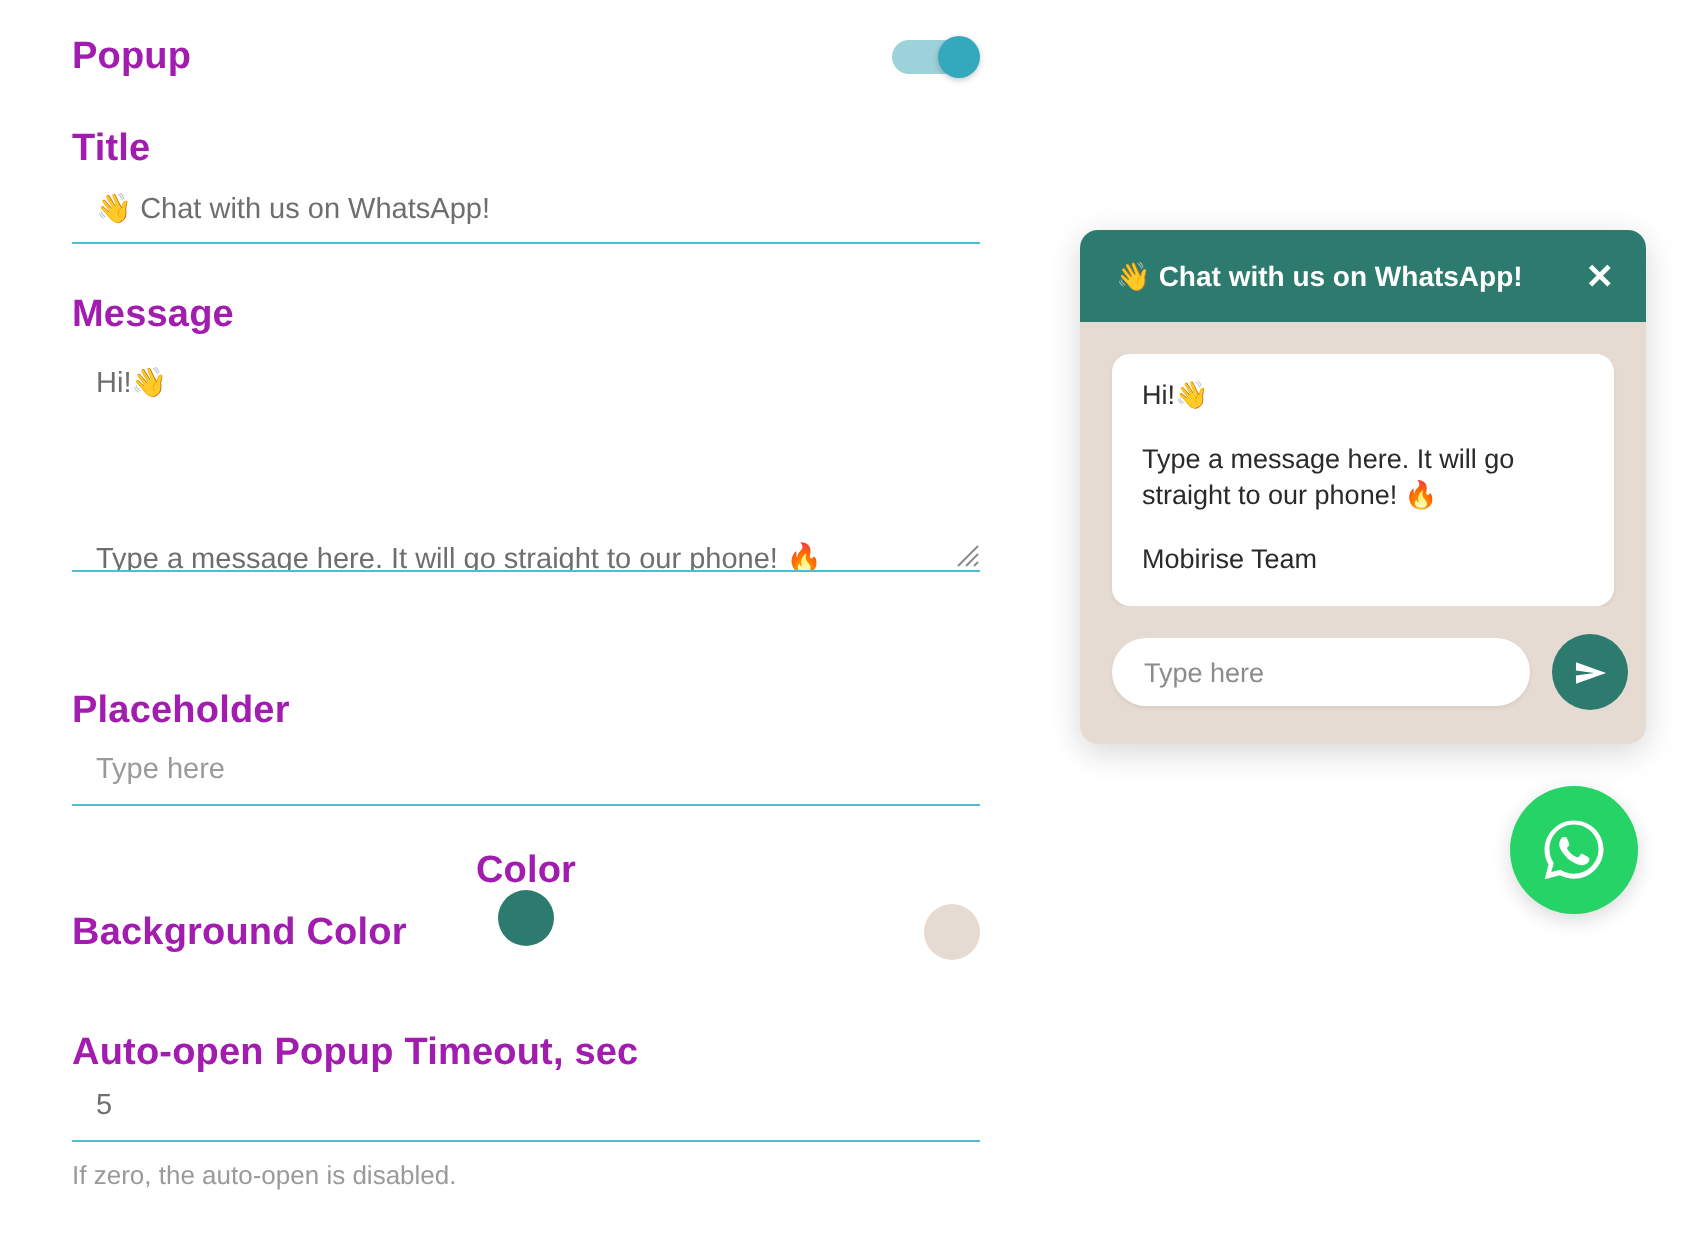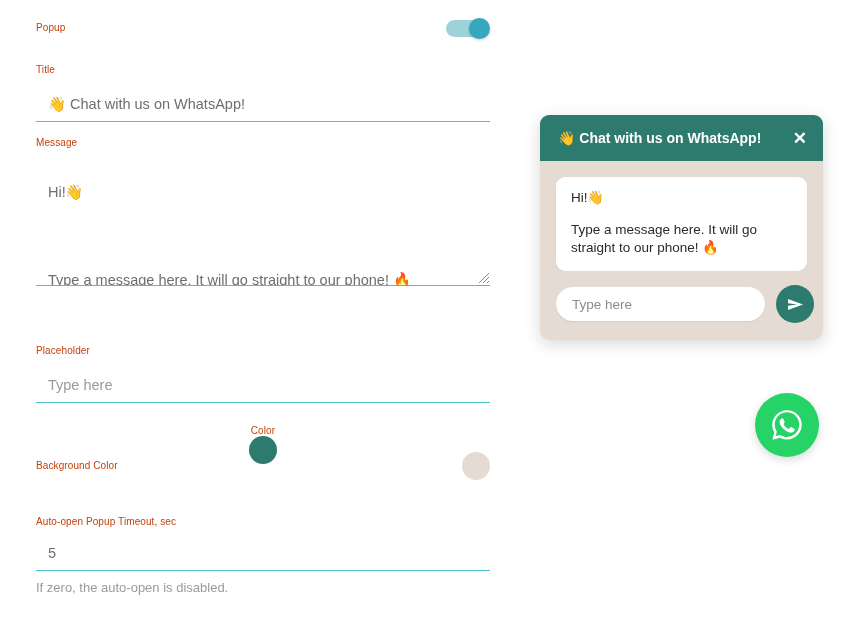--- a/index.html
+++ b/index.html
@@ -21,23 +21,23 @@
 
   
   .settings {
     position: absolute;
     left: 36px;
     top: 0;
     width: 454px;
   }
 
   .field-label {
-    font-size: 10px;
-    font-weight: normal;
-    color: #c2410c;
+    font-size: 19px;
+    font-weight: bold;
+    color: #a21caf;
     letter-spacing: 0.1px;
     line-height: 1;
   }
 
   
   .row-split {
     display: flex;
     align-items: center;
     justify-content: space-between;
     width: 454px;
@@ -106,21 +106,21 @@
     bottom: 2px;
     width: 13px;
     height: 13px;
     pointer-events: none;
   }
 
   
   #title-label      { position: absolute; left: 0; top: 65px; }
   #title-input-wrap { position: absolute; left: 0; top: 92px; }
 
-  #message-label    { position: absolute; left: 0; top: 138px; }
+  #message-label    { position: absolute; left: 0; top: 148px; }
   #message-wrap     { position: absolute; left: 0; top: 170px; width: 454px; }
 
   #placeholder-label{ position: absolute; left: 0; top: 346px; text-align: right; }
   #placeholder-wrap { position: absolute; left: 0; top: 373px; }
 
   #color-row        { position: absolute; left: 0; top: 426px; height: 28px; flex-direction: column; }
   #bgcolor-row      { position: absolute; left: 0; top: 452px; height: 28px; }
 
   #timeout-label    { position: absolute; left: 0; top: 517px; text-align: right; }
   #timeout-wrap     { position: absolute; left: 0; top: 541px; }
@@ -302,20 +302,21 @@
 
     <div id="chat-header" style="background: rgb(45, 122, 110);">
       <span class="chat-title">👋 Chat with us on WhatsApp!</span>
       <span class="chat-close">✕</span>
     </div>
 
     <div id="chat-body" style="background: rgb(229, 219, 210);">
       <div id="chat-bubble">
         <div class="bubble-line">Hi!👋</div>
         <div class="bubble-line">Type a message here. It will go straight to our phone! 🔥</div>
+        <div class="bubble-line">Mobirise Team</div>
       </div>
     </div>
 
     <div id="chat-inputbar" style="background: rgb(229, 219, 210);">
       <input id="chat-typebox" type="text" placeholder="Type here" style="">
       <span id="chat-send" style="background: rgb(45, 122, 110);">
         <svg width="19" height="19" viewBox="0 0 24 24" aria-hidden="true">
           <path d="M2.5 5.2 L21.5 12 L2.5 18.8 L2.5 13.6 L14 12 L2.5 10.4 Z" fill="#ffffff"></path>
         </svg>
       </span>

